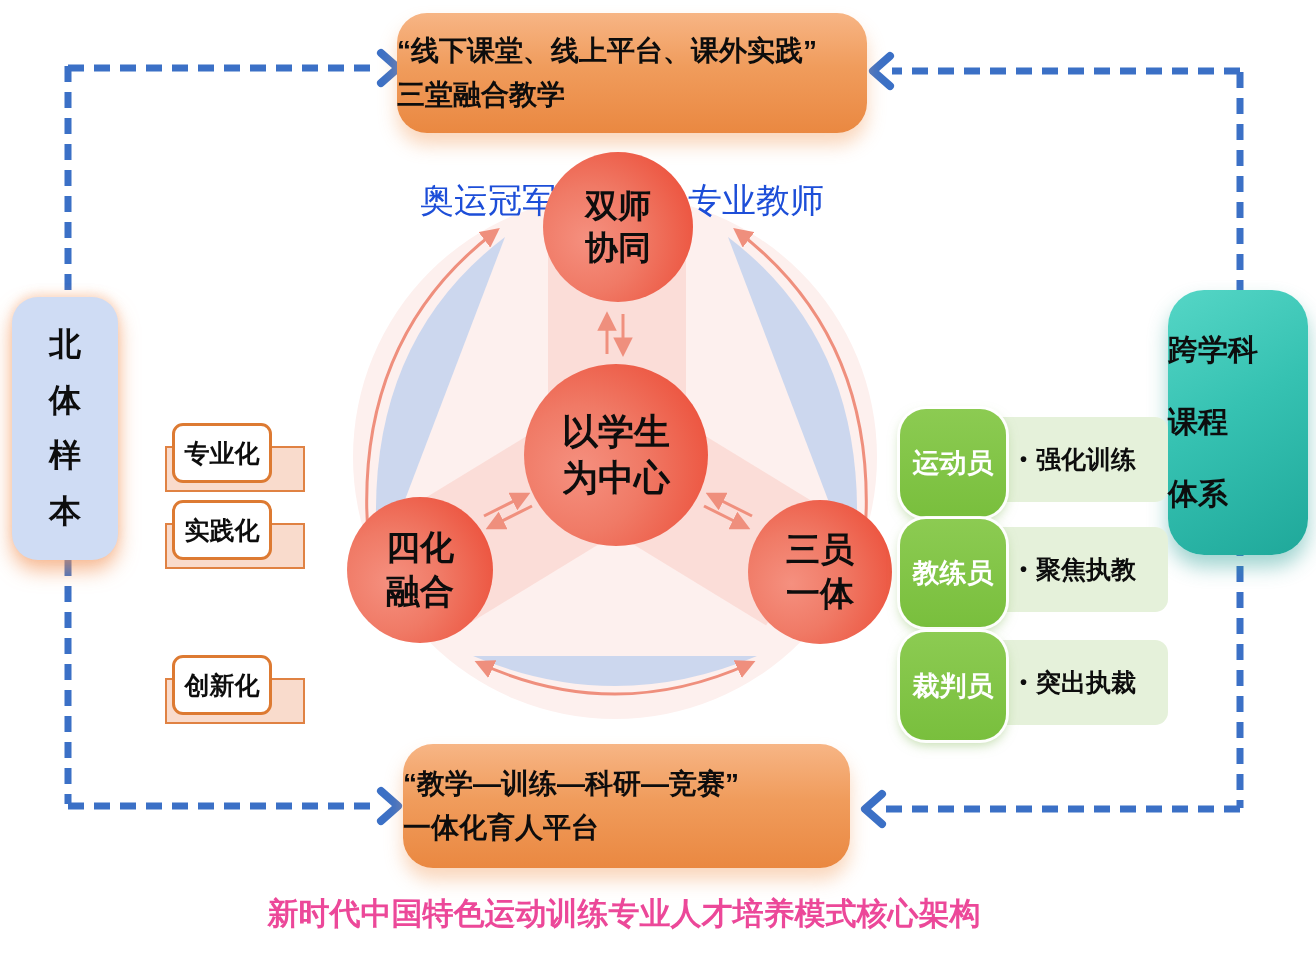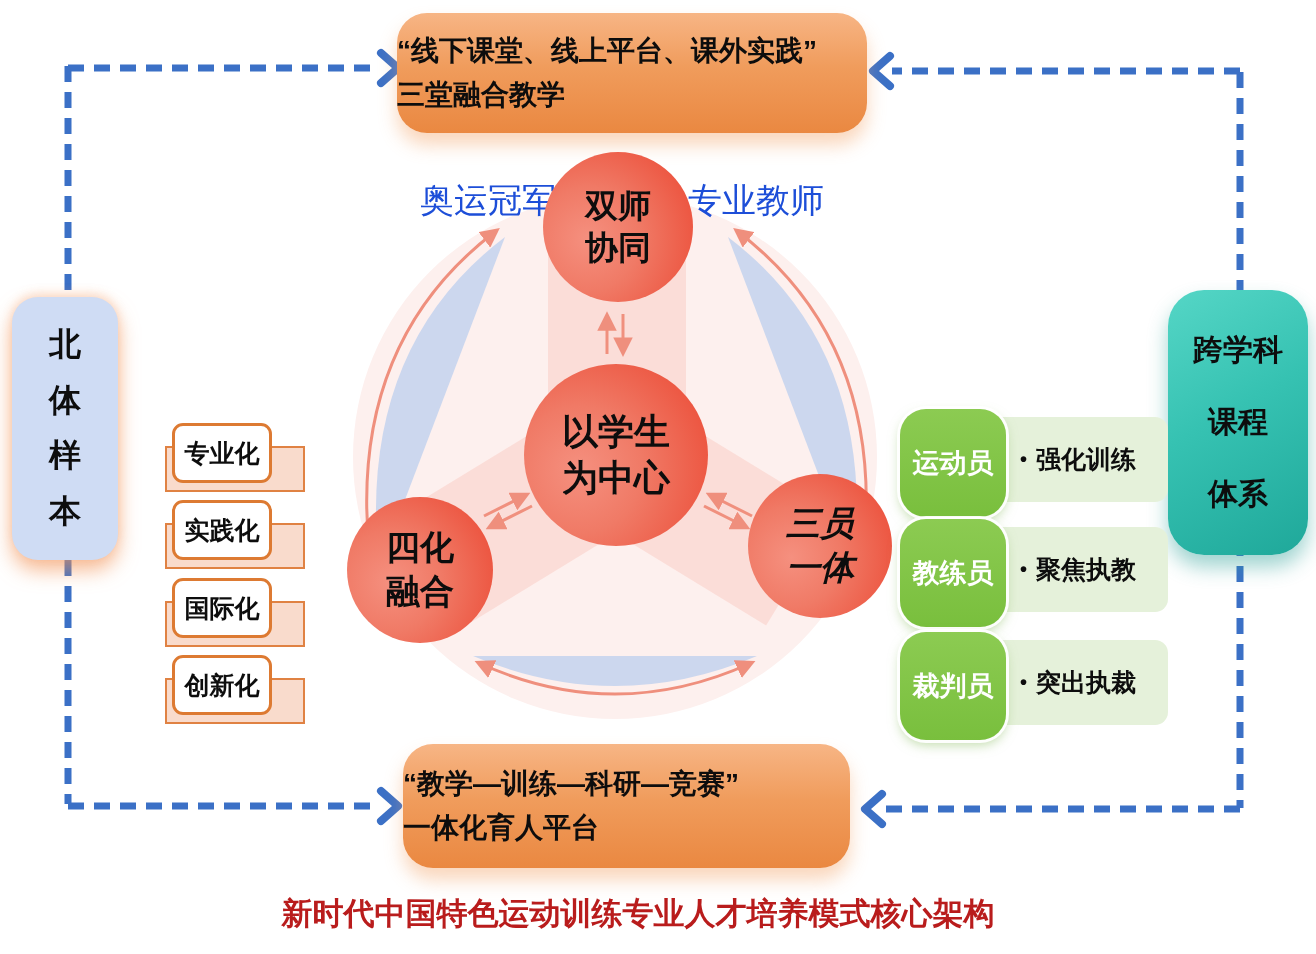--- a/index.html
+++ b/index.html
@@ -17,21 +17,21 @@
   .obox .l{font-weight:bold;font-size:28px;line-height:1.2;color:#0d0d0d;}
 
   
   .lpill{background:#cfdcf4;border-radius:26px;z-index:2;display:flex;flex-direction:column;
          align-items:center;justify-content:space-evenly;padding:14px 0;
          box-shadow:0 10px 20px rgba(243,148,88,.65), 0 -4px 10px rgba(243,148,88,.25);}
   .lpill .ch{font-weight:bold;font-size:32px;color:#0d0d0d;}
 
   
   .tpill{background:linear-gradient(150deg,#55d6c6 0%,#36c2b2 45%,#1fa89a 100%);
-         border-radius:36px;z-index:2;display:flex;flex-direction:column;align-items:center;
+         border-radius:36px;z-index:2;display:flex;flex-direction:column;
          justify-content:space-evenly;padding:26px 0;
          box-shadow:0 12px 20px rgba(45,160,150,.45);gap:17px;}
   .tpill .ln{font-weight:bold;font-size:30px;color:#0d0d0d;}
 
   
   .circ{border-radius:50%;z-index:2;display:flex;flex-direction:column;align-items:center;
         justify-content:center;background:radial-gradient(circle at 30% 58%,#f5907f 0%,#f07a66 38%,#ec4f3a 88%);}
   .circ .t{font-weight:bold;color:#0d0d0d;line-height:1.28;}
   .c-top .t{font-size:33px;}
   .c-center .t{font-size:36px;}
@@ -54,21 +54,21 @@
                   padding-left:62px;gap:9px;}
   .rolerow .panel .b{font-weight:bold;font-size:20px;color:#0d0d0d;}
   .rolerow .panel .d{font-weight:bold;font-size:25px;color:#0d0d0d;}
   .rolerow .green{position:absolute;left:0;top:0;width:106px;height:108px;
                   background:linear-gradient(180deg,#8ccb52 0%,#79bf3d 100%);
                   border-radius:26px;display:flex;align-items:center;justify-content:center;
                   font-weight:bold;font-size:27px;color:#fff;
                   box-shadow:0 0 0 3px rgba(255,255,255,.95), 0 5px 12px rgba(140,190,100,.55);}
 
   .caption{z-index:2;left:0;top:893px;width:1248px;text-align:center;
-           font-weight:bold;font-size:31px;color:#b91c1c;margin-left:14px;}
+           font-weight:bold;font-size:31px;color:#ec4899;}
 </style>
 </head>
 <body>
 
 <div class="stage">
 
   <svg class="deco" viewBox="0 0 1316 954">
     <defs>
       <marker id="ahs" viewBox="0 0 10 10" refX="7.5" refY="5" markerWidth="6.5" markerHeight="6.5" orient="auto-start-reverse">
           <path d="M0,0 L10,5 L0,10 z" fill="#ef8f7d"></path>
@@ -155,36 +155,32 @@
   <div class="abs circ c-top" style="left:543px;top:152px;width:150px;height:150px;">
     <div class="t">双师</div>
     <div class="t">协同</div>
   </div>
 
   <div class="abs circ c-left" style="left:347px;top:497px;width:146px;height:146px;">
     <div class="t">四化</div>
     <div class="t">融合</div>
   </div>
 
-  <div class="abs circ c-right" style="left:748px;top:474px;width:144px;height:144px;font-style:italic;">
+  <div class="abs circ c-right" style="left:748px;top:500px;width:144px;height:144px;">
     <div class="t">三员</div>
     <div class="t">一体</div>
   </div>
 
   <div class="abs fm" style="left:163px;top:423px;">
     <div class="peach"></div>
     <div class="white">专业化</div>
   </div>
   <div class="abs fm" style="left:163px;top:500px;">
     <div class="peach"></div>
     <div class="white">实践化</div>
-  </div>
-  <div class="abs fm" style="left:163px;top:578px;">
-    <div class="peach"></div>
-    <div class="white">国际化</div>
   </div>
   <div class="abs fm" style="left:163px;top:655px;">
     <div class="peach"></div>
     <div class="white">创新化</div>
   </div>
 
   <div class="abs rolerow" style="left:900px;top:409px;">
     <div class="panel">
       <span class="b">•</span>
       <span class="d">强化训练</span>

